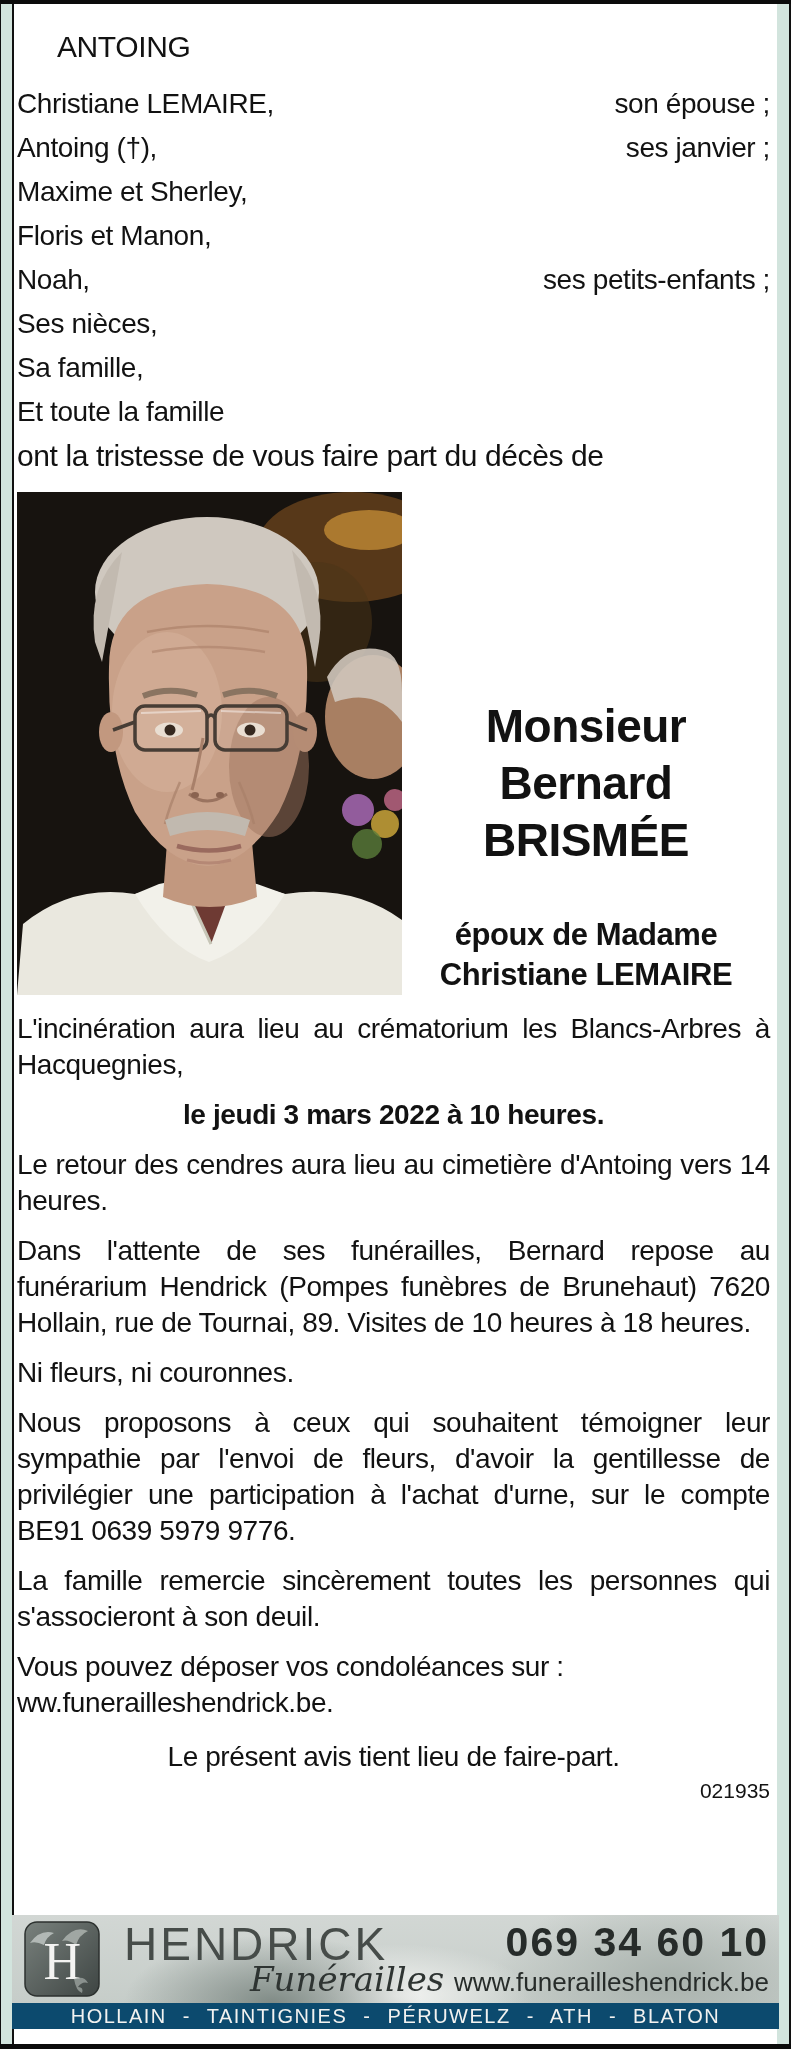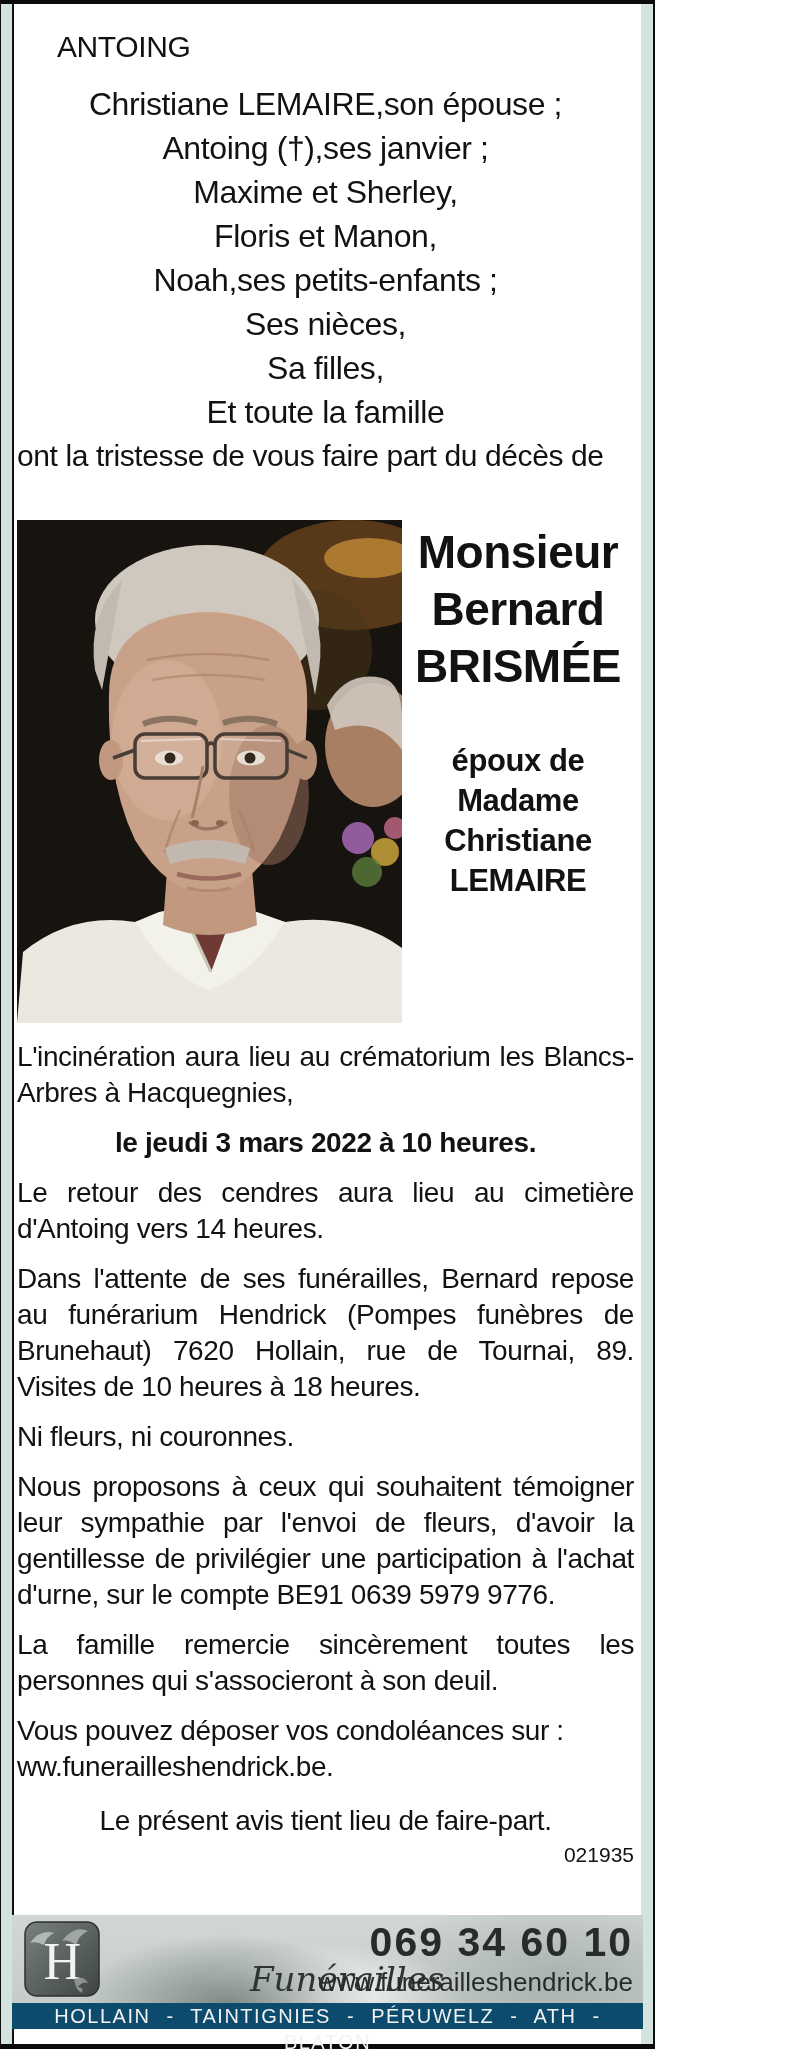--- a/index.html
+++ b/index.html
@@ -1,35 +1,35 @@
 <!DOCTYPE html>
 <html><head>
 <meta charset="utf-8">
 <style>
   html,body{margin:0;padding:0;background:#ffffff;}
   .page{
-    position:relative;width:655px;height:2049px;overflow:hidden;
+    position:relative;width:791px;height:2049px;overflow:hidden;
     background:#ffffff;box-sizing:border-box;
     font-family:"Liberation Sans",sans-serif;color:#121212;
     letter-spacing:-0.4px;
   }
   
   .edge-top{position:absolute;top:0;left:0;right:0;height:4px;background:#0b0b0b;}
   .edge-bottom{position:absolute;bottom:0;left:0;right:0;height:5px;background:#0b0b0b;}
   .edge-left{position:absolute;top:4px;bottom:5px;left:0;width:11px;background:#d2e4dd;border-right:2px solid #101010;border-left:1px solid #101010;}
   .edge-right{position:absolute;top:4px;bottom:5px;right:0;width:12px;background:#d2e4dd;border-right:2px solid #101010;}
 
   .content{position:absolute;top:4px;left:14px;right:13px;bottom:5px;padding:0 8px 0 3px;box-sizing:border-box;}
 
   .city{margin:26px 0 8px 40px;font-size:30px;}
   .family{margin-top:18px;}
-  .fam-row{display:flex;justify-content:center;line-height:44px;font-size:32px;}
+  .fam-row{display:flex;justify-content:space-between;line-height:44px;font-size:28px;}
   .intro{font-size:30px;line-height:44px;}
 
-  .hero{display:flex;margin-top:42px;}
+  .hero{display:flex;margin-top:14px;align-items:flex-end;}
   .photo-wrap{width:385px;height:503px;flex:0 0 auto;}
   .hero-right{flex:1;text-align:center;padding-top:4px;}
   .deceased-title{font-size:46px;font-weight:bold;line-height:57px;letter-spacing:-0.5px;}
   .spouse{margin-top:46px;font-size:31px;font-weight:bold;line-height:40px;}
   .dates{margin-top:40px;font-size:29px;line-height:38px;}
 
   .body-text{margin-top:16px;}
   .body-text p{margin:0 0 14px 0;font-size:28px;line-height:36px;text-align:justify;}
   .body-text p.center{text-align:center;font-weight:bold;}
   .body-text p.left{text-align:left;}
@@ -90,21 +90,21 @@
       </div>
       <div class="fam-row">
         <span>Noah,</span>
         <span>ses petits-enfants ;</span>
       </div>
       <div class="fam-row">
         <span>Ses nièces,</span>
         <span></span>
       </div>
       <div class="fam-row">
-        <span>Sa filles,</span>
+        <span>Sa famille,</span>
         <span></span>
       </div>
       <div class="fam-row">
         <span>Et toute la famille</span>
         <span></span>
       </div>
       <div class="intro">ont la tristesse de vous faire part du décès de</div>
     </div>
 
     <div class="hero">
@@ -204,19 +204,20 @@
             <stop offset="0" stop-color="#79817d"></stop>
             <stop offset="1" stop-color="#3e4543"></stop>
           </linearGradient>
         </defs>
         <rect x="1" y="1" width="74" height="74" rx="12" fill="url(#lg)" stroke="#2c312f" stroke-width="1.5"></rect>
         <path d="M6,22 Q16,8 30,12 Q22,16 20,24 Q12,20 6,22 Z" fill="#b9c0bc" opacity="0.9"></path>
         <path d="M38,20 Q50,4 64,10 Q55,14 52,24 Q44,18 38,20 Z" fill="#a7aeaa" opacity="0.9"></path>
         <text x="38" y="58" text-anchor="middle" font-family="Liberation Serif, serif" font-size="52" fill="#f4f4f2">H</text>
         <path d="M50,58 Q60,54 64,62 Q58,60 54,66 Q60,66 58,72 Q52,70 50,58 Z" fill="#9aa19d" opacity="0.8"></path>
       </svg>
+      <div class="brand">HENDRICK</div>
       <div class="brand-sub">Funérailles</div>
       <div class="phone">069 34 60 10</div>
       <div class="web">www.funerailleshendrick.be</div>
     </div>
     <div class="cities">HOLLAIN - TAINTIGNIES - PÉRUWELZ - ATH - BLATON</div>
   </div>
 </div>
 
 </body></html>

